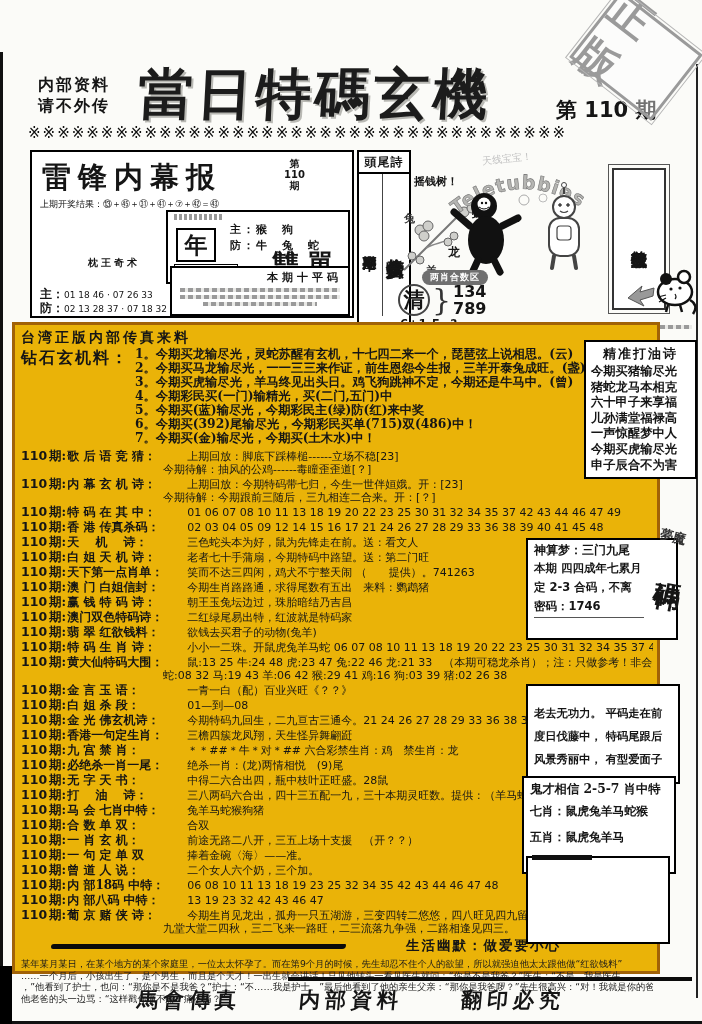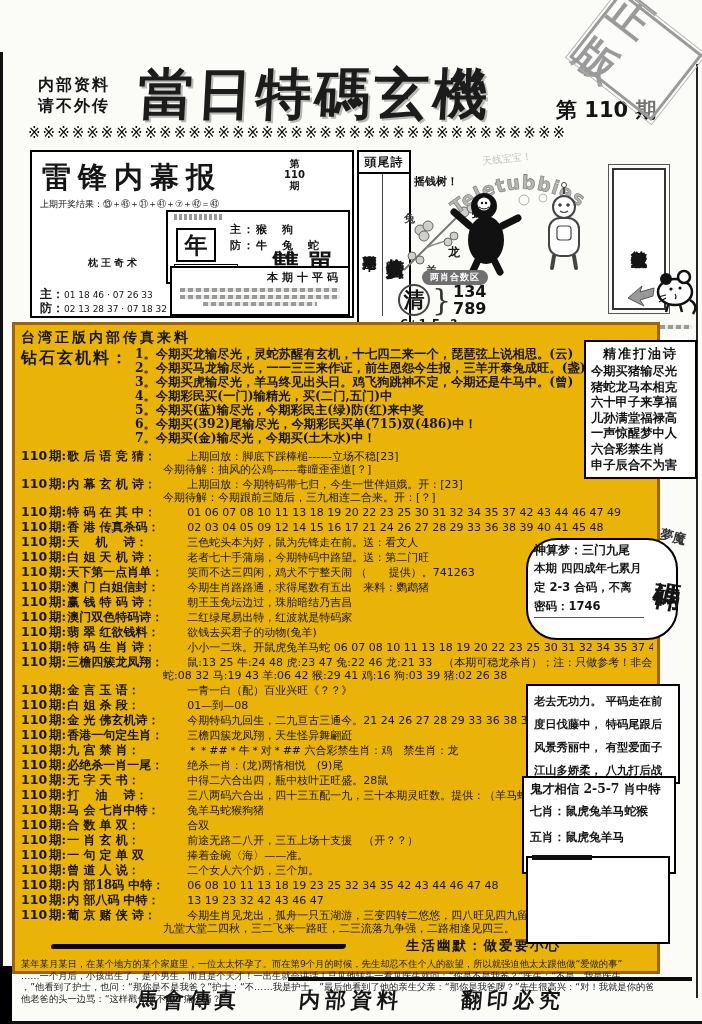--- a/index.html
+++ b/index.html
@@ -82,28 +82,28 @@
   .squiggle { width:295px; height:5px; background:#0a0a0a; border-radius:3px 1px 4px 2px; margin-left:30px; }
   .humor-title { font-size:13.5px; font-weight:900; letter-spacing:2px; margin-left:60px; font-family:"DejaVu Serif",serif; }
   .humor-par { margin-top:3px; }
   .humor-par div { font-size:9.3px; line-height:11.6px; color:#1a1a1a; white-space:nowrap; overflow:hidden; }
 
   
   .sidebox { position:absolute; background:#fff; border:2px solid #000; }
   .jingzhun { left:584px; top:340px; width:113px; padding:3px 5px 5px; }
   .jz-title { font-size:13px; font-weight:900; text-align:center; letter-spacing:2px; font-family:"DejaVu Serif",serif; }
   .jz-line { font-size:12.3px; font-weight:600; line-height:15.6px; white-space:nowrap; font-family:"DejaVu Serif",serif; }
-  .shensuan { left:526px; top:538px; width:152px; height:102px; padding:2px 6px;border-radius:31px; }
+  .shensuan { left:526px; top:538px; width:152px; height:102px; padding:2px 6px; }
   .ss-title { font-size:12px; font-weight:900; font-family:"DejaVu Serif",serif; white-space:nowrap; }
   .ss-line { font-size:11.5px; font-weight:bold; line-height:19px; white-space:nowrap; }
   .ss-underline { width:110px; height:1px; background:#555; margin-top:1px; }
   .ss-deco { position:absolute; right:-14px; top:-12px; width:34px; text-align:center; }
   .ss-deco .small { font-size:13px; font-weight:bold; color:#333; display:block; transform:rotate(14deg); }
   .ss-deco .big { writing-mode:vertical-rl; text-orientation:upright; font-size:27px; font-weight:900; font-family:"DejaVu Serif",serif; transform:rotate(10deg); line-height:34px; }
-  .laoqu { left:526px; top:684px; width:154px; height:100px; border-width:2px; padding:4px 6px; }
+  .laoqu { left:526px; top:684px; width:154px; height:100px; border-width:2px; padding:16px 6px; }
   .lq-line { font-size:11.3px; font-weight:bold; line-height:23px; white-space:nowrap; }
   .guicai { left:522px; top:776px; width:154px; height:98px; padding:3px 6px; }
   .gc-title { font-size:12.3px; font-weight:900; white-space:nowrap; font-family:"DejaVu Serif",serif; }
   .gc-line { font-size:11.8px; font-weight:bold; line-height:26px; white-space:nowrap; }
   .emptybox { left:526px; top:856px; width:144px; height:88px; }
   .emptybox .smudge { position:absolute; left:4px; top:-3px; width:60px; height:5px; background:#111; }
 
   
   .pre-footer-bar { position:absolute; left:288px; top:977px; width:404px; height:4px; background:#0b0b0b; }
   .footer { position:absolute; left:0; top:986px; width:100%; display:flex; justify-content:center; gap:58px; }
@@ -361,21 +361,21 @@
 
         <div class="row-wrap">
           <div class="row">
             <span class="rp">110</span><span class="rq">期:</span><span class="rl">特 码 生 肖 诗：</span><span class="rt">小小一二珠。开鼠虎兔羊马蛇 06 07 08 10 11 13 18 19 20 22 23 25 30 31 32 34 35 37 42</span>
           </div>
 
         </div>
 
         <div class="row-wrap">
           <div class="row">
-            <span class="rp">110</span><span class="rq">期:</span><span class="rl">三檐四簇龙凤翔：</span><span class="rt">鼠:13 25 牛:24 48 虎:23 47 兔:22 46 龙:21 33　（本期可稳龙杀肖）；注：只做参考！非会员料！！</span>
+            <span class="rp">110</span><span class="rq">期:</span><span class="rl">黄大仙特码大围：</span><span class="rt">鼠:13 25 牛:24 48 虎:23 47 兔:22 46 龙:21 33　（本期可稳龙杀肖）；注：只做参考！非会员料！！</span>
           </div>
           <div class="r2">蛇:08 32 马:19 43 羊:06 42 猴:29 41 鸡:16 狗:03 39 猪:02 26 38</div>
         </div>
 
         <div class="row-wrap">
           <div class="row">
             <span class="rp">110</span><span class="rq">期:</span><span class="rl">金 言 玉 语：</span><span class="rt">一青一白（配）百业兴旺《？？》</span>
           </div>
 
         </div>
@@ -485,40 +485,40 @@
           </div>
           <div class="r2">九堂大堂二四秋，三二飞来一路旺，二三流落九争强，二路相逢见四三。</div>
         </div>
       </div>
     <div class="humor-head">
       <div class="squiggle"></div>
       <div class="humor-title">生活幽默：做爱要小心</div>
     </div>
     <div class="humor-par">
 
-        <div>某年某月某日，在某个地方的某个家庭里，一位太太怀孕了。而在第9个月的时候，先生却忍不住个人的欲望，所以就强迫他太太跟他做“爱做的事”</div>
+        <div>某年某月某日，在某个地方的某个家庭里，一位太太怀孕了。而在第9个月的时候，先生却忍不住个人的欲望，所以就强迫他太太跟他做“红欲钱料”</div>
 
         <div>……一个月后，小孩出生了，是个男生，而且是个天才！一出生就会讲话！只见他转头一看见医生就问：“你是不是我爸？”医生：“不是，我是医生</div>
 
         <div>，”他看到了护士，也问：“那你是不是我爸？”护士：“不……我是护士。”最后他看到了他的亲生父亲：“那你是我爸啰？”先生很高兴：“对！我就是你的爸爸！”结果小孩就很生气的拿手指戳</div>
 
         <div>他老爸的头一边骂：“这样戳你痛不痛？痛不痛？”</div>
       </div>
   </div>
 
   <div class="sidebox jingzhun">
     <div class="jz-title">精准打油诗</div>
     <div>
 
     <div class="jz-line">今期买猪输尽光</div>
         <div class="jz-line">猪蛇龙马本相克</div>
         <div class="jz-line">六十甲子来享福</div>
         <div class="jz-line">儿孙满堂福禄高</div>
         <div class="jz-line">一声惊醒梦中人</div>
-        <div class="jz-line">六合彩禁生肖</div>
+        <div class="jz-line">今期买虎输尽光</div>
         <div class="jz-line">申子辰合不为害</div>
       </div>
   </div>
 
   <div class="sidebox shensuan">
     <div class="ss-title">神算梦：三门九尾</div>
     <div class="ss-line">本期 四四成年七累月</div>
     <div class="ss-line">定 2-3 合码，不离</div>
     <div class="ss-line">密码：1746</div>
     <div class="ss-underline"></div>

